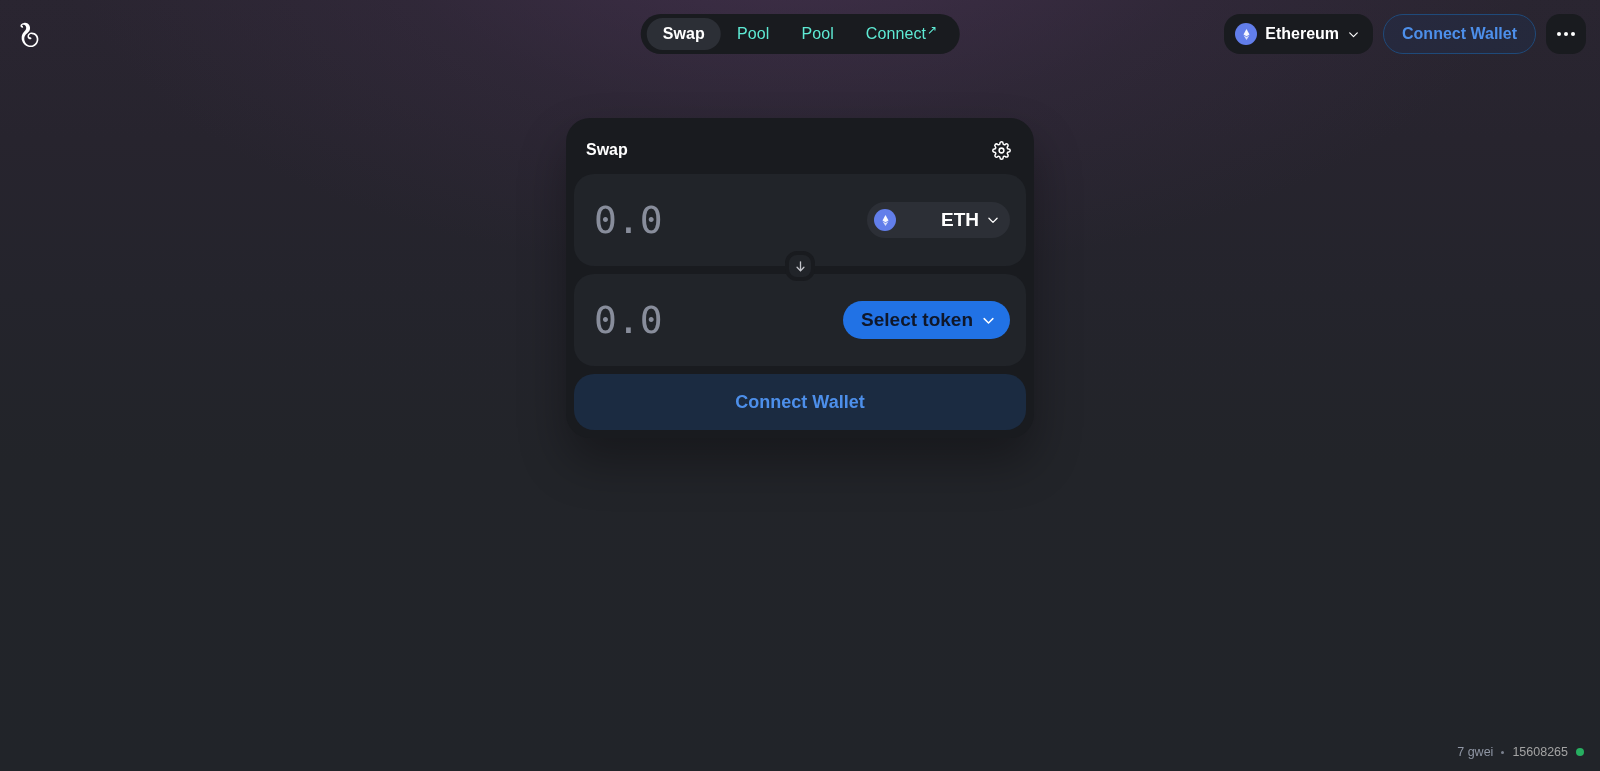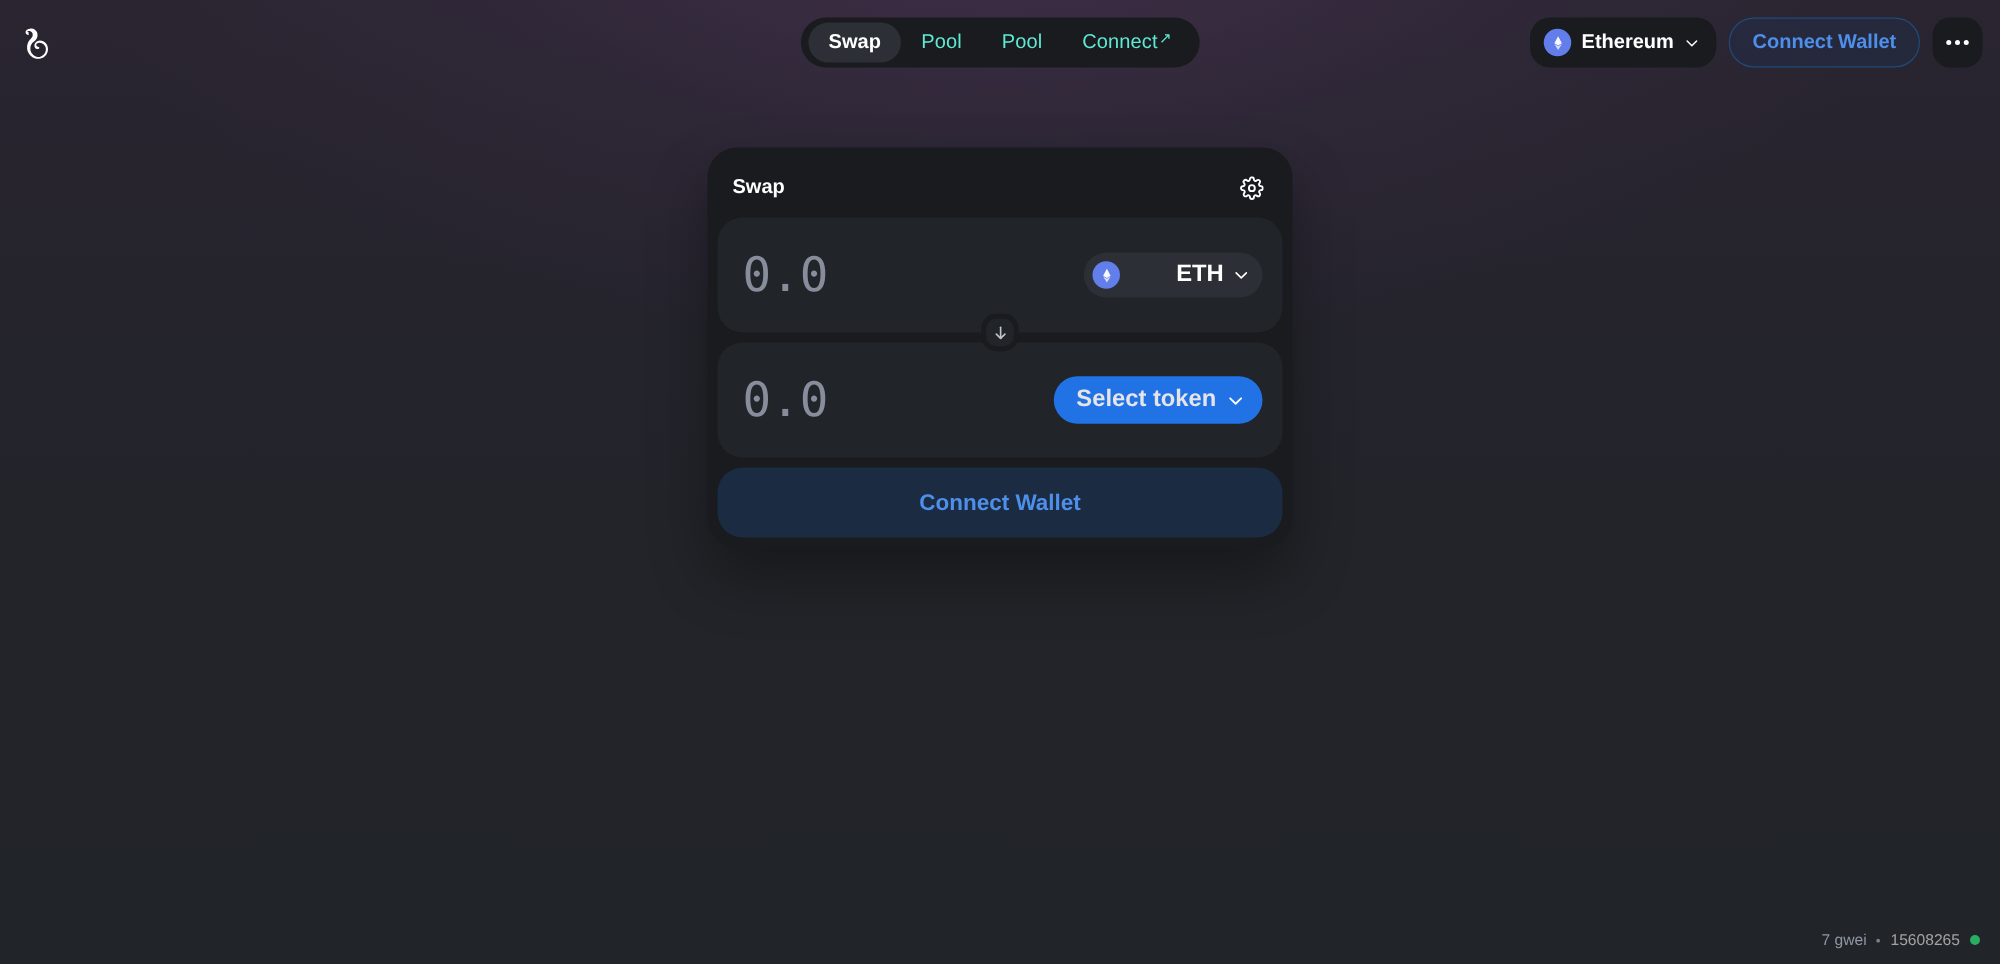--- a/index.html
+++ b/index.html
@@ -242,21 +242,21 @@
     gap: 8px;
     background: #2172e5;
     border-radius: 19px;
     padding: 0 14px 0 18px;
     cursor: pointer;
   }
 
   #token-select-out-label {
     font-size: 19px;
     font-weight: bold;
-    color: #e5e5e5;
+    color: #0f172a;
     white-space: nowrap;
   }
 
   
   #swap-direction-button {
     position: absolute;
     left: 50%;
     top: 100%;
     transform: translate(-50%, -50%);
     width: 30px; height: 30px;

